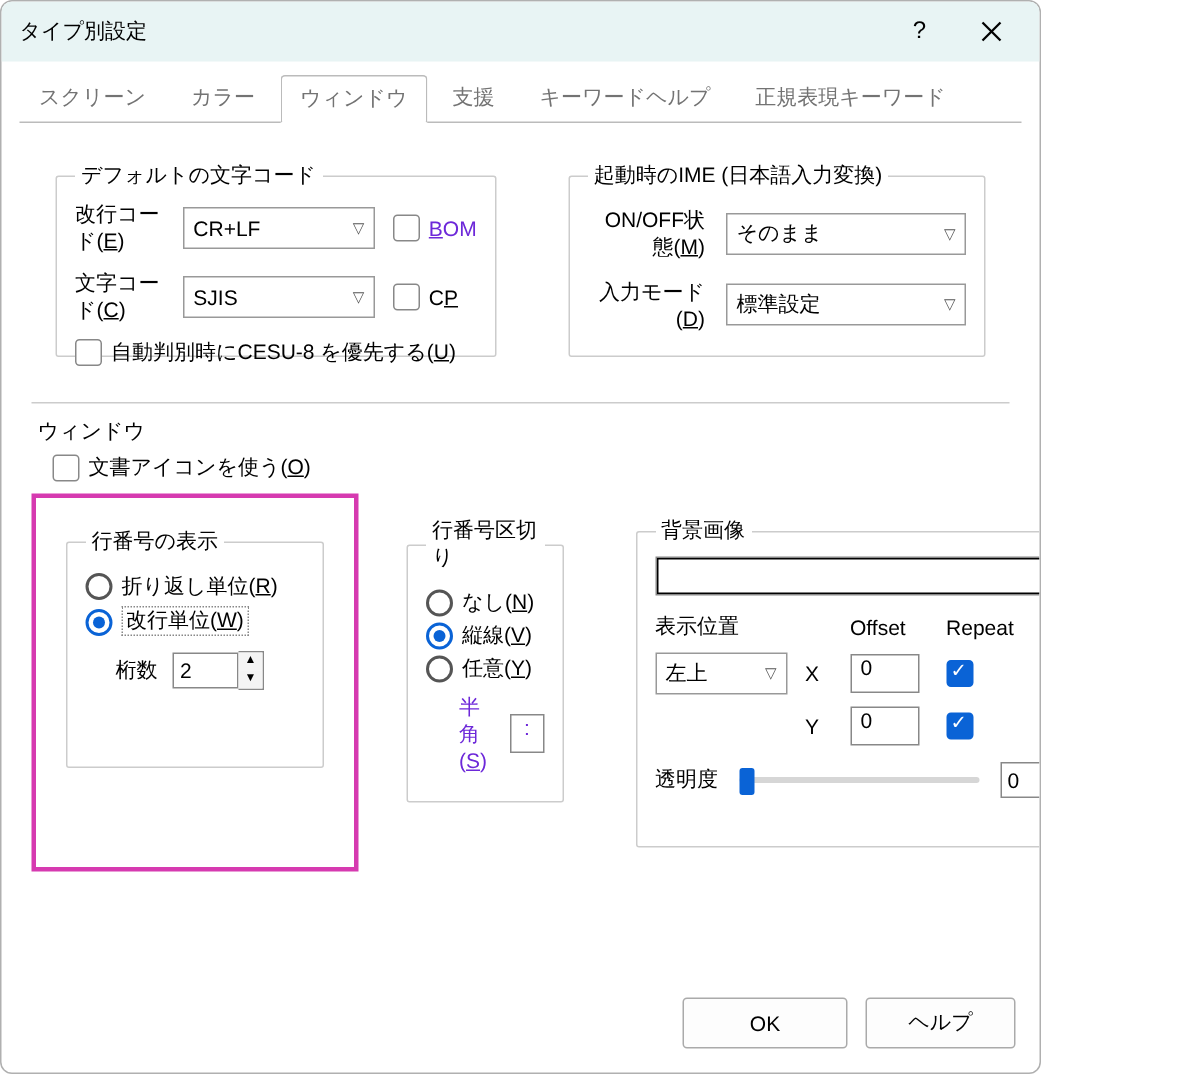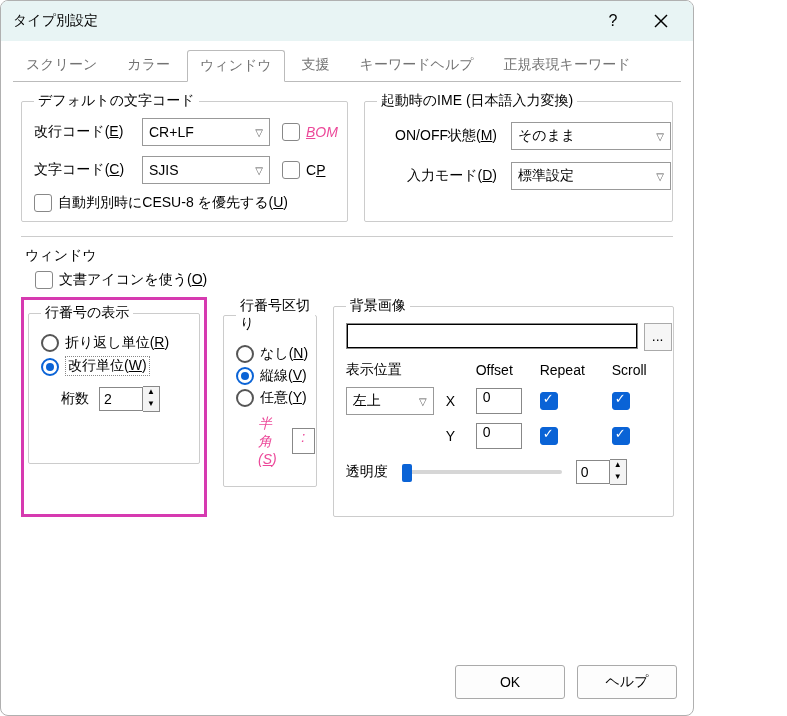--- a/index.html
+++ b/index.html
@@ -16,39 +16,39 @@
   .titlebar .title { flex: 1; }
   .titlebar .tb-btn { width: 40px; height: 40px; display: flex; align-items: center; justify-content: center; font-size: 16px; cursor: pointer; }
   .tabs { display: flex; padding: 8px 12px 0 12px; gap: 4px; font-size: 14px; border-bottom: none; }
   .tab { padding: 6px 12px; cursor: pointer; color: #737373; border: 1px solid transparent; border-bottom: none; }
   .tab.active { border: 1px solid #bbb; border-bottom: 1px solid #fff; border-radius: 3px 3px 0 0; background: #fff; position: relative; top: 1px; }
   .tabline { border-bottom: 1px solid #bbb; margin: 0 12px; }
   .content { padding: 10px 20px 0 20px; flex: 1; font-size: 14px; overflow: hidden; }
   .section-label { margin: 6px 0 6px 4px; }
   .row { display: flex; gap: 16px; }
   fieldset {
-    border: 1px solid #ccc; border-radius: 2px; padding: 8px 1px 12px 12px;
-    font-size: 14px; margin: 0;
+    border: 1px solid #ccc; border-radius: 2px; padding: 8px 12px 12px 12px;
+    font-size: 14px; margin: 16px;
   }
   legend { padding: 0 4px; }
   .fs1 { width: 370px; height: 130px; }
   .fs2 { width: 350px; height: 130px; }
   .grid2 { display: grid; grid-template-columns: auto 130px auto; row-gap: 10px; column-gap: 10px; align-items: center; }
   .combo {
     border: 1px solid #999; height: 28px; width: 128px; background: #fff;
     display: flex; align-items: center; padding: 0 6px; justify-content: space-between;
     cursor: pointer;
   }
   .combo.wide { width: 160px; }
   .combo .chev { font-size: 10px; color: #555; }
   .chk { display: flex; align-items: center; gap: 6px; }
   .chkbox { width: 18px; height: 18px; border: 1px solid #888; border-radius: 3px; background: #fff; }
   .chkbox.bluechecked { background: #0a63d6; border-color: #0a63d6; position: relative; }
   .chkbox.bluechecked::after { content: "✓"; color: #fff; font-size: 13px; position: absolute; top: -2px; left: 2px; }
-  .disabled { color: #ec4899; font-style: italic; }
+  .disabled { color: #6d28d9; }
   .u { text-decoration: underline; }
   hr.sep { border: none; border-top: 1px solid #ccc; margin: 14px 0 10px 0; }
 
   .highlight { border: 3px solid #d63ab0; padding: 4px; }
   .fs-line { width: 172px; height: 160px; }
   .fs-sep  { width: 160px; height: 190px; }
   .fs-bg   { width: 344px; height: 220px; }
 
   .radio { display: flex; align-items: flex-end; gap: 6px; margin: 4px 0; cursor: pointer; }
   .radio-o { width: 18px; height: 18px; border: 2px solid #555; border-radius: 50%; position: relative; }

